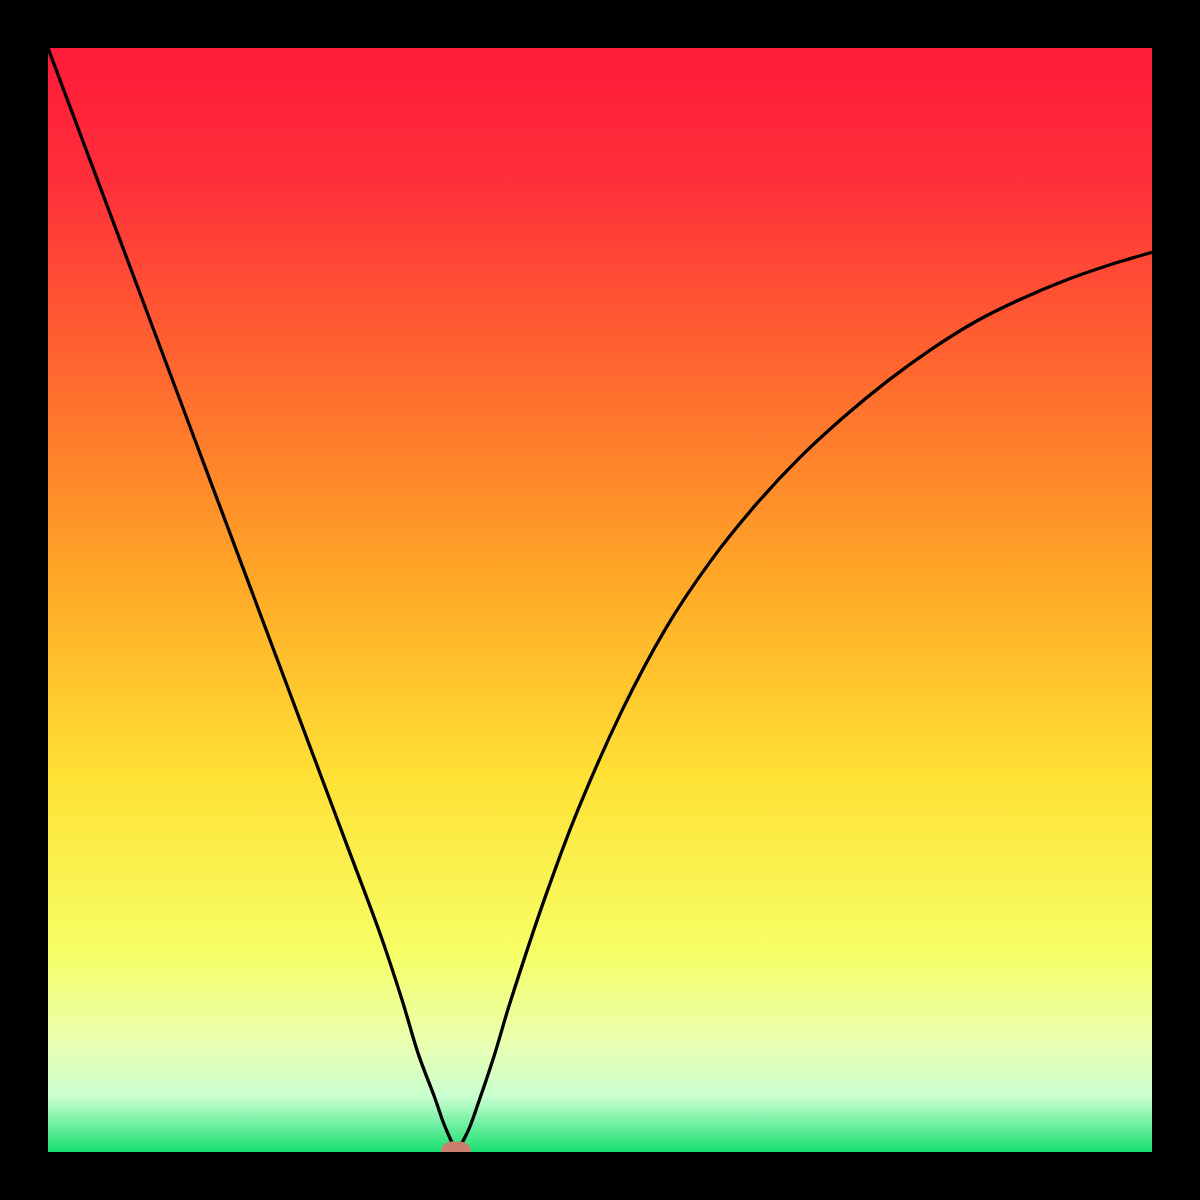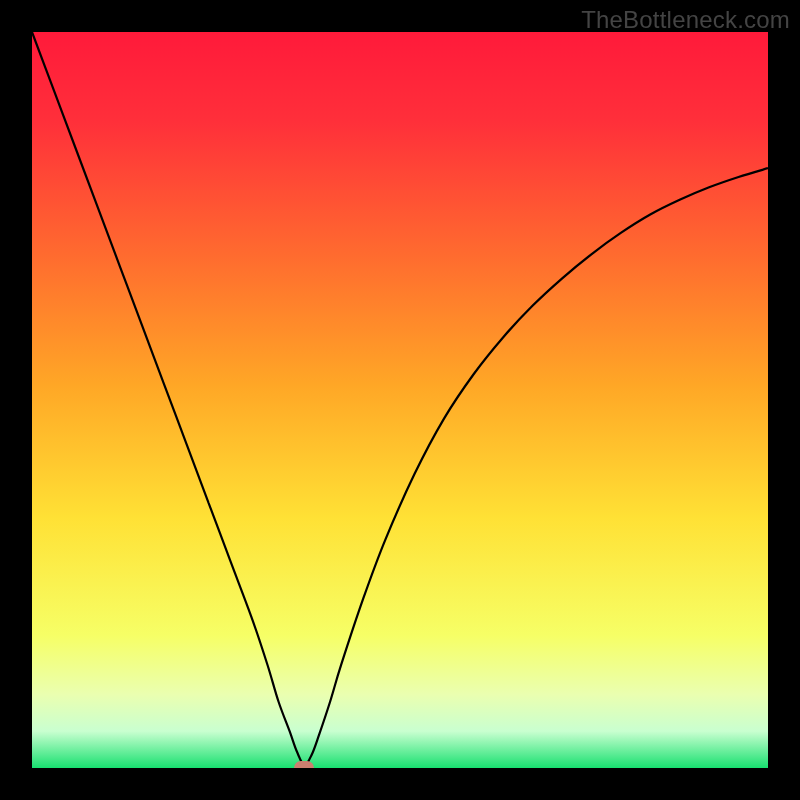--- a/index.html
+++ b/index.html
@@ -73,14 +73,13 @@
       <rect x="0" y="0" width="736" height="736" fill="url(#grad)"></rect>
     </svg>
 
     <svg class="curve" viewBox="0 0 736 736" preserveAspectRatio="none">
       <path id="curve-path" fill="none" stroke="#000000" stroke-width="2.2" d="M 0,0 C 3.6799999999999997,9.813333333333333 14.719999999999999,39.25333333333333 22.08,58.879999999999995 C 29.439999999999998,78.50666666666666 36.8,98.13333333333333 44.16,117.75999999999999 C 51.519999999999996,137.38666666666666 58.879999999999995,157.01333333333332 66.24,176.64 C 73.6,196.26666666666665 80.96,215.89333333333332 88.32,235.51999999999998 C 95.67999999999999,255.14666666666665 103.03999999999999,274.77333333333337 110.39999999999999,294.40000000000003 C 117.75999999999999,314.0266666666667 125.11999999999999,333.6533333333333 132.48,353.28 C 139.84,372.90666666666664 147.2,392.53333333333336 154.56,412.16 C 161.92000000000002,431.7866666666667 169.27999999999997,451.41333333333336 176.64,471.04 C 184,490.6666666666667 191.36,510.2933333333333 198.72000000000003,529.92 C 206.08000000000004,549.5466666666666 214.66666666666666,571.6266666666666 220.79999999999998,588.8 C 226.9333333333333,605.9733333333334 231.2266666666667,619.4666666666667 235.52,632.96 C 239.81333333333333,646.4533333333334 242.88,658.72 246.56,669.76 C 250.24,680.8 254.5333333333333,690.8586666666667 257.59999999999997,699.2 C 260.66666666666663,707.5413333333333 262.50666666666666,714.1653333333334 264.96,719.808 C 267.4133333333333,725.4506666666666 269.8666666666667,732.5653333333333 272.32,733.056 C 274.7733333333333,733.5466666666667 277.2266666666667,727.7813333333334 279.68,722.752 C 282.1333333333333,717.7226666666666 283.97333333333336,711.712 287.04,702.88 C 290.1066666666667,694.048 294.40000000000003,681.4133333333333 298.08000000000004,669.76 C 301.76000000000005,658.1066666666667 303.6,650.1333333333333 309.12,632.96 C 314.64,615.7866666666667 323.84,587.5733333333334 331.2,566.72 C 338.56,545.8666666666667 344.69333333333327,528.6933333333334 353.28,507.84000000000003 C 361.8666666666667,486.9866666666667 372.9066666666667,461.84 382.72,441.59999999999997 C 392.53333333333336,421.35999999999996 402.3466666666667,402.96000000000004 412.16,386.40000000000003 C 421.97333333333336,369.84000000000003 431.78666666666663,355.7333333333333 441.59999999999997,342.23999999999995 C 451.4133333333333,328.7466666666666 461.2266666666667,316.84800000000007 471.04,305.44000000000005 C 480.85333333333335,294.03200000000004 490.6666666666667,283.6053333333333 500.48,273.792 C 510.29333333333335,263.97866666666664 520.1066666666666,255.1466666666666 529.92,246.55999999999995 C 539.7333333333333,237.9733333333333 549.5466666666666,229.87733333333338 559.36,222.27200000000005 C 569.1733333333334,214.6666666666667 578.9866666666667,207.552 588.8000000000001,200.928 C 598.6133333333335,194.304 608.4266666666667,188.04800000000003 618.24,182.52800000000002 C 628.0533333333333,177.008 637.8666666666666,172.34666666666666 647.68,167.808 C 657.4933333333333,163.26933333333332 667.3066666666666,159.0986666666666 677.12,155.29599999999994 C 686.9333333333334,151.49333333333328 696.7466666666667,148.18133333333338 706.56,144.99200000000008 C 716.3733333333332,141.80266666666677 731.0933333333334,137.6320000000001 736,136.16000000000008"></path>
     </svg>
 
     <div id="marker" class="marker" style="left: 272.32px; top: 736px; background: rgb(204, 127, 112);"></div>
   </div>
 
-  <div class="watermark">TheBottleneck.com</div>
 </div>
 
 </body></html>

